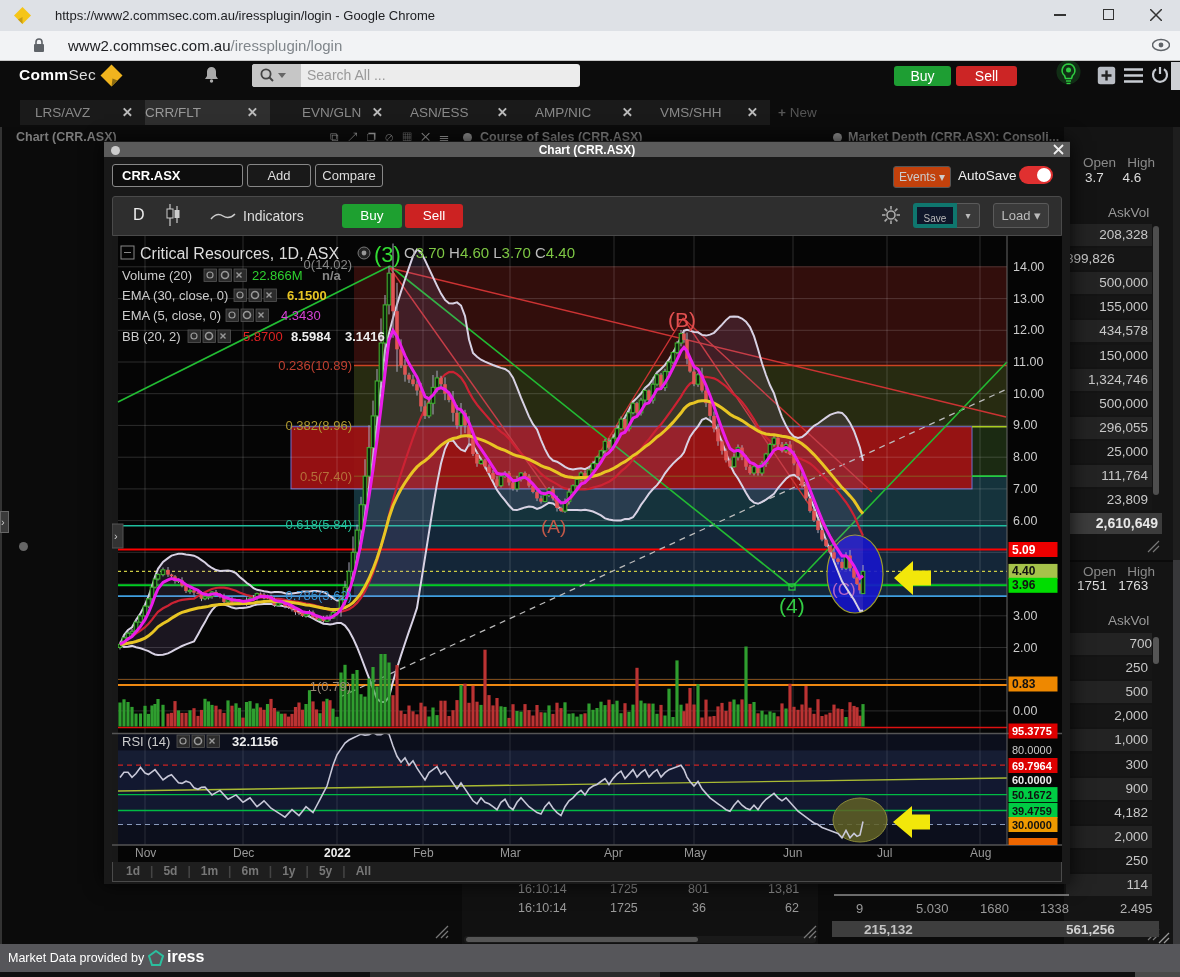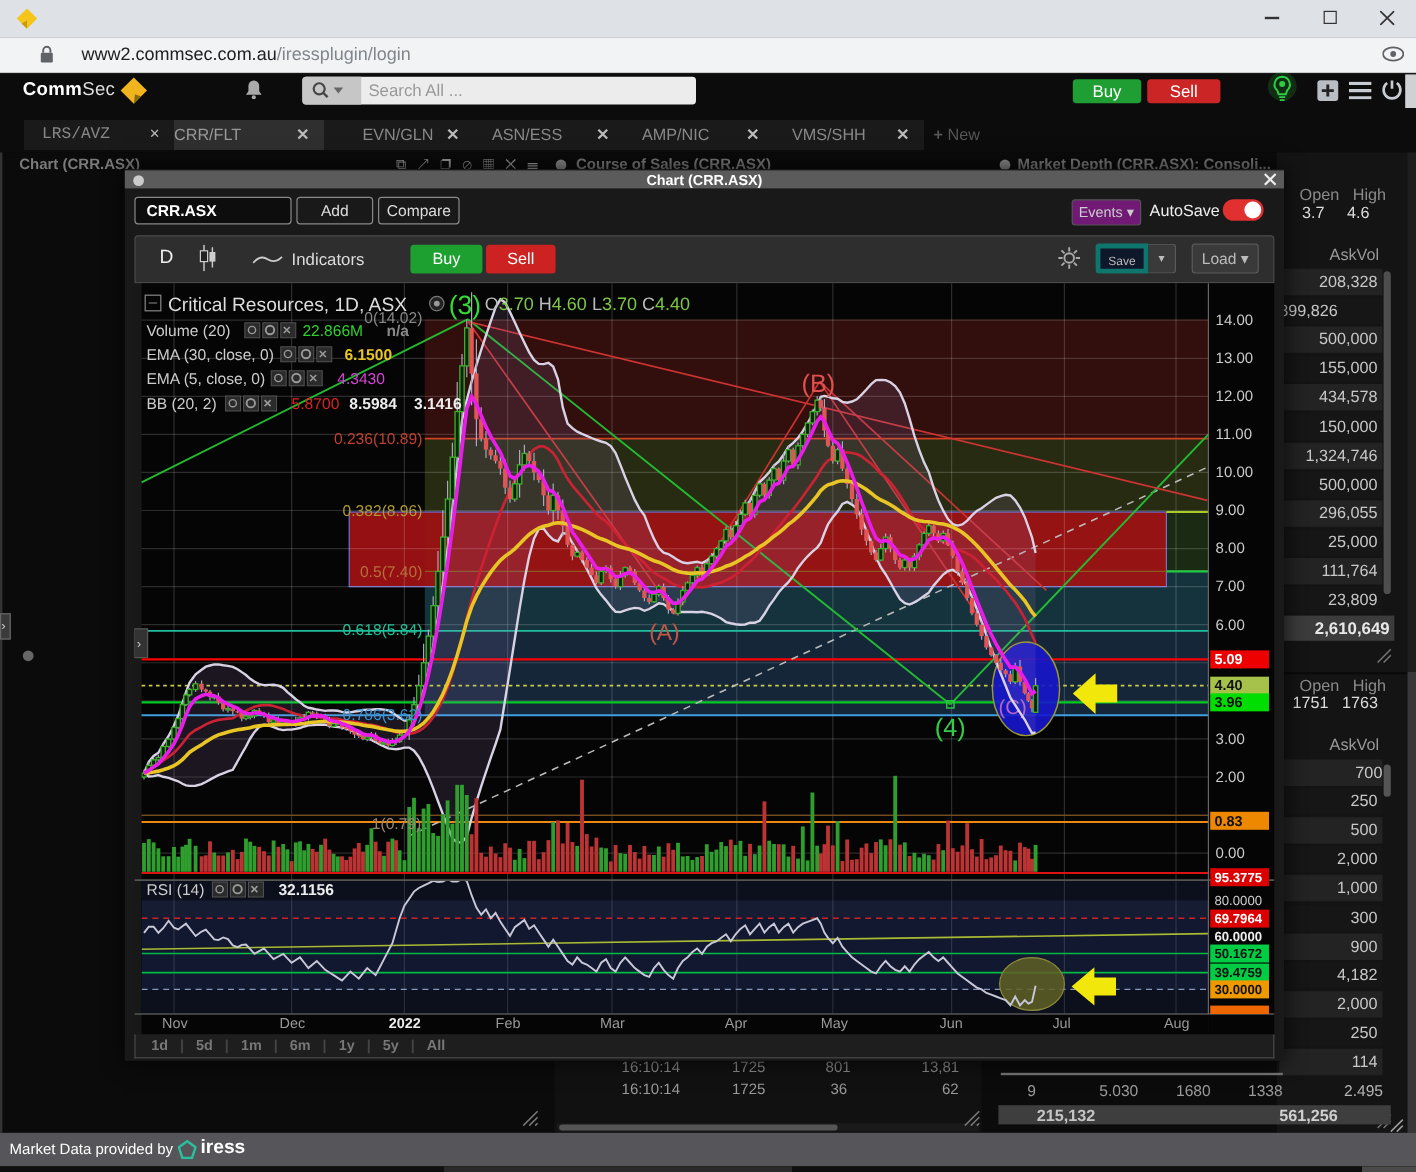--- a/index.html
+++ b/index.html
@@ -5,20 +5,21 @@
 #screen{position:relative;width:1180px;height:977px;overflow:hidden;background:#0a0a0a;}
 .abs{position:absolute;}
 </style></head><body>
 <div id="screen">
 
 <div class="abs" style="left:0;top:0;width:1180px;height:31px;background:#dee1e6;"></div>
 <svg class="abs" style="left:14px;top:7px" width="17" height="17">
       <path d="M8.5,0 L17,8.5 L8.5,17 L0,8.5 Z" fill="#f5c518"></path>
       <path d="M8.5,17 L4,12.5 L8.5,10 Z" fill="#c79b12"></path>
     </svg>
+<div class="abs" style="left:55px;top:8px;font-size:13px;color:#202124;">https://www2.commsec.com.au/iressplugin/login - Google Chrome</div>
 <div class="abs" style="left:1054px;top:14px;width:12px;height:1.5px;background:#333;"></div>
 <div class="abs" style="left:1103px;top:9px;width:11px;height:11px;border:1.5px solid #333;"></div>
 <svg class="abs" style="left:1150px;top:9px" width="12" height="12">
       <path d="M0,0 L12,12 M12,0 L0,12" stroke="#333" stroke-width="1.5"></path>
     </svg>
 
 <div class="abs" style="left:0;top:31px;width:1180px;height:30px;background:#f2f3f5;border-bottom:1px solid #c8c8c8;"></div>
 <svg class="abs" style="left:33px;top:38px" width="12" height="15">
       <rect x="1" y="6" width="10" height="8" rx="1" fill="#5f6368"></rect>
       <path d="M3,6 V4 a3,3 0 0,1 6,0 V6" fill="none" stroke="#5f6368" stroke-width="1.6"></path>
@@ -66,21 +67,21 @@
       <path d="M0,1.5 H19 M0,7.5 H19 M0,13.5 H19" stroke="#c8ccd2" stroke-width="2.6"></path>
     </svg>
 <svg class="abs" style="left:1151px;top:66px" width="18" height="18">
       <path d="M9,1 V8" stroke="#c8ccd2" stroke-width="2.2"></path>
       <path d="M5,3.2 a7,7 0 1,0 8,0" fill="none" stroke="#c8ccd2" stroke-width="2.2"></path>
     </svg>
 
 <div class="abs" style="left:1171px;top:62px;width:9px;height:28px;background:#cfd1d5;"></div>
 
 <div class="abs" style="left:0;top:90px;width:1180px;height:37px;background:#0c0c0c;"></div>
-<div class="abs" style="left:20px;top:100px;width:125px;height:25px;background:#1a1a1a;color:#888;font-size:13.5px;line-height:25px;font-family:Liberation Mono, monospace;"><span style="margin-left:15px;">LRS/AVZ</span><span style="float:right;margin-right:12px;color:#bbb;font-weight:bold;">✕</span></div>
+<div class="abs" style="left:20px;top:100px;width:125px;height:25px;background:#1a1a1a;color:#888;font-size:13.5px;line-height:25px;"><span style="margin-left:15px;">LRS/AVZ</span><span style="float:right;margin-right:12px;color:#bbb;font-weight:bold;">✕</span></div>
     <div class="abs" style="left:145px;top:100px;width:125px;height:25px;background:#2f2f2f;color:#999;font-size:13.5px;line-height:25px;"><span style="">CRR/FLT</span><span style="float:right;margin-right:12px;color:#bbb;font-weight:bold;">✕</span></div>
     <div class="abs" style="left:270px;top:100px;width:125px;height:25px;background:#1a1a1a;color:#888;font-size:13.5px;line-height:25px;"><span style="margin-left:32px;">EVN/GLN</span><span style="float:right;margin-right:12px;color:#bbb;font-weight:bold;">✕</span></div>
     <div class="abs" style="left:395px;top:100px;width:125px;height:25px;background:#1a1a1a;color:#888;font-size:13.5px;line-height:25px;"><span style="margin-left:15px;">ASN/ESS</span><span style="float:right;margin-right:12px;color:#bbb;font-weight:bold;">✕</span></div>
     <div class="abs" style="left:520px;top:100px;width:125px;height:25px;background:#1a1a1a;color:#888;font-size:13.5px;line-height:25px;"><span style="margin-left:15px;">AMP/NIC</span><span style="float:right;margin-right:12px;color:#bbb;font-weight:bold;">✕</span></div>
     <div class="abs" style="left:645px;top:100px;width:125px;height:25px;background:#1a1a1a;color:#888;font-size:13.5px;line-height:25px;"><span style="margin-left:15px;">VMS/SHH</span><span style="float:right;margin-right:12px;color:#bbb;font-weight:bold;">✕</span></div>
     <div class="abs" style="left:778px;top:100px;color:#555;font-size:13.5px;line-height:25px;"><b>+</b> New</div>
 
 <div class="abs" style="left:0;top:127px;width:1180px;height:817px;background:#0b0b0b;"></div>
 <div class="abs" style="left:0;top:127px;width:2px;height:817px;background:#333;"></div>
 <div class="abs" style="left:16px;top:130px;font-size:12.5px;font-weight:bold;color:#7a7a7a;">Chart (CRR.ASX)</div>
@@ -172,21 +173,21 @@
 <div class="abs" style="left:104px;top:142px;width:966px;height:15px;background:#5b5b5b;"></div>
 <div class="abs" style="left:111px;top:146px;width:9px;height:9px;border-radius:50%;background:#ccc;"></div>
 <div class="abs" style="left:104px;top:143px;width:966px;text-align:center;font-size:12px;font-weight:bold;color:#fff;">Chart (CRR.ASX)</div>
 <svg class="abs" style="left:1053px;top:144px" width="11" height="11">
       <path d="M1,1 L10,10 M10,1 L1,10" stroke="#eee" stroke-width="1.8"></path>
     </svg>
 
 <div class="abs" style="left:112px;top:164px;width:131px;height:23px;background:#0d0d0d;border:1px solid #888;border-radius:3px;color:#fff;font-weight:bold;font-size:13px;line-height:21px;padding-left:9px;">CRR.ASX</div>
 <div class="abs" style="left:247px;top:164px;width:64px;height:23px;border:1px solid #888;border-radius:3px;color:#ddd;font-size:13px;text-align:center;line-height:21px;">Add</div>
 <div class="abs" style="left:315px;top:164px;width:68px;height:23px;border:1px solid #888;border-radius:3px;color:#ddd;font-size:13px;text-align:center;line-height:21px;">Compare</div>
-<div class="abs" style="left:893px;top:166px;width:58px;height:22px;background:#701a75;border:1px solid #555;border-radius:3px;color:#ccc;font-size:12px;text-align:center;line-height:20px;">Events ▾</div>
+<div class="abs" style="left:893px;top:166px;width:58px;height:22px;background:#c2410c;border:1px solid #555;border-radius:3px;color:#ccc;font-size:12px;text-align:center;line-height:20px;">Events ▾</div>
 <div class="abs" style="left:958px;top:168px;font-size:13.5px;color:#eee;">AutoSave</div>
 <div class="abs" style="left:1019px;top:166px;width:34px;height:18px;background:#e03030;border-radius:9px;"></div>
 <div class="abs" style="left:1037px;top:168px;width:14px;height:14px;background:#fff;border-radius:50%;"></div>
 
 <div class="abs" style="left:112px;top:196px;width:950px;height:40px;background:#2e2e2e;border:1px solid #4a4a4a;border-radius:3px 3px 0 0;"></div>
 <div class="abs" style="left:133px;top:206px;font-size:16px;color:#eee;">D</div>
 <svg class="abs" style="left:165px;top:204px" width="16" height="22">
       <line x1="5" y1="0" x2="5" y2="22" stroke="#ccc" stroke-width="1.2"></line>
       <rect x="2" y="5" width="6" height="9" fill="#222" stroke="#ccc"></rect>
       <line x1="12" y1="2" x2="12" y2="19" stroke="#ccc" stroke-width="1.2"></line>

